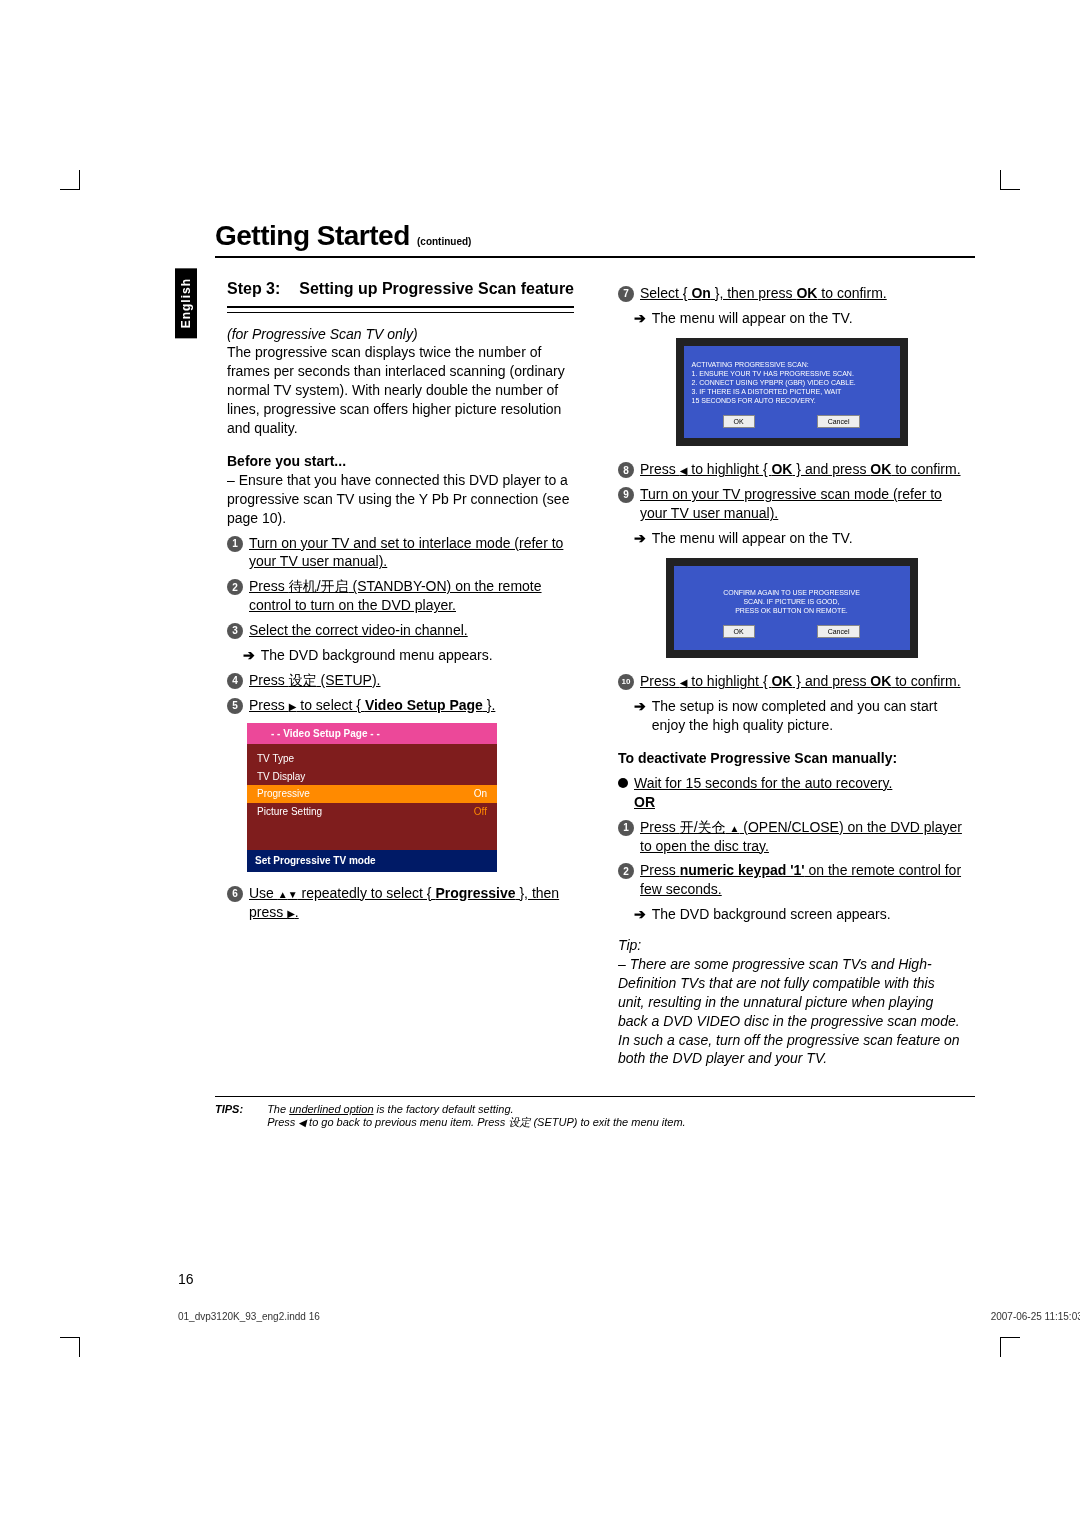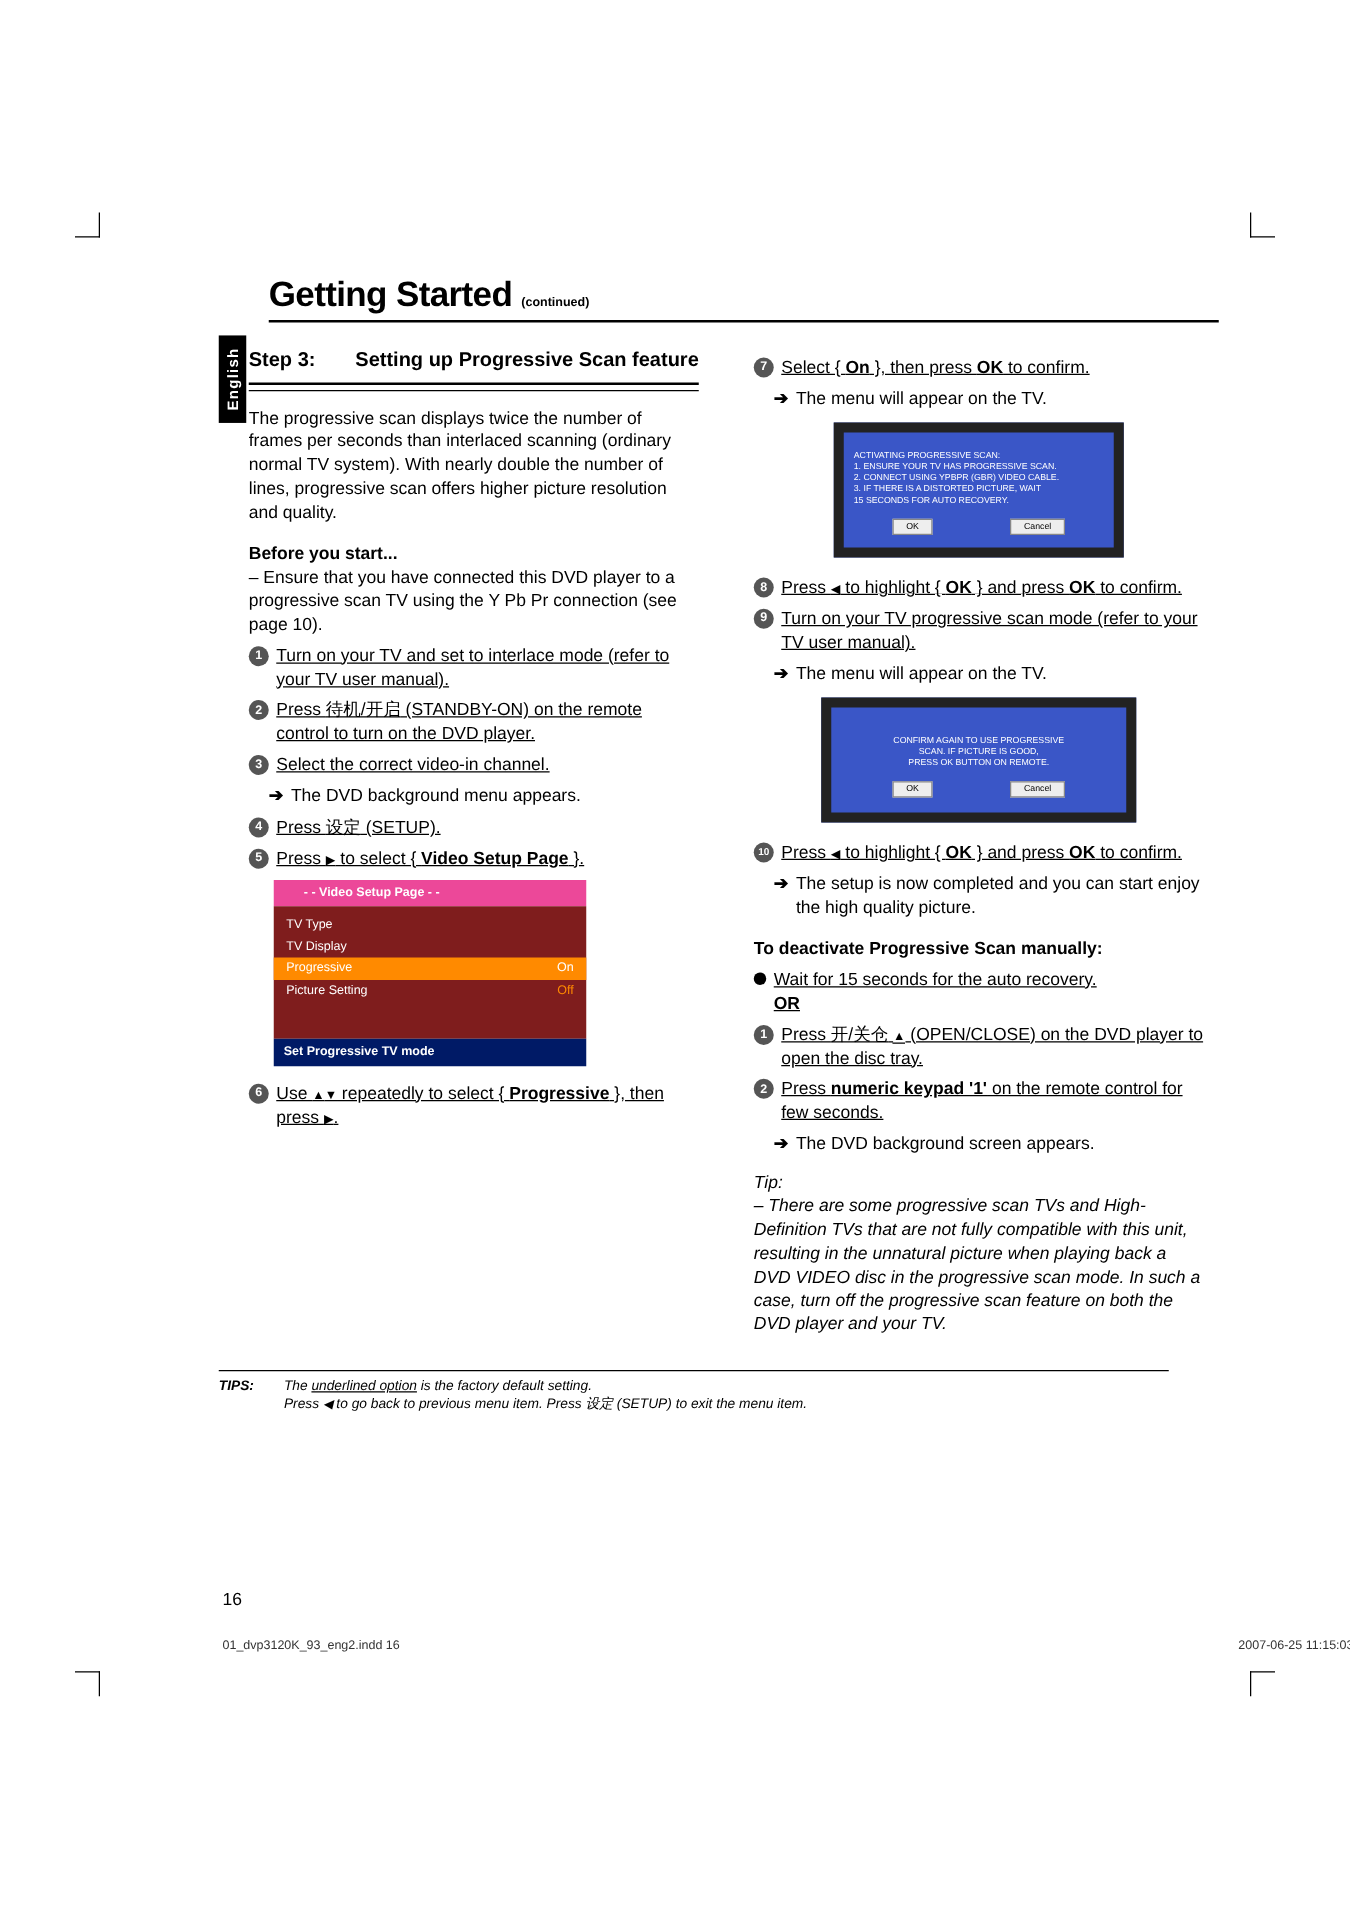--- a/index.html
+++ b/index.html
@@ -53,21 +53,21 @@
     font-weight: bold;
     writing-mode: vertical-rl;
     transform: rotate(180deg);
     padding: 10px 4px;
     letter-spacing: 1px;
   }
 
   .cols {
     display: flex;
     gap: 44px;
-    margin-left: 24px;
+    margin-left: 52px;
   }
   .col { width: 360px; font-size: 14px; line-height: 1.35; }
 
   .step-head {
     display:flex;
     gap:8px;
     font-weight:bold;
     font-size:16px;
     border-bottom:2px solid #000;
     padding-bottom:6px;
@@ -141,20 +141,21 @@
     color:#000;
     font-size:7px;
     padding:1px 10px;
     border:1px solid #888;
   }
   .dialog-frame.small { font-size:7px; text-align:center; padding:22px 18px 12px 18px; }
 
   
   .tips {
     margin-top:28px;
+    margin-left:40px;
     width:760px;
     border-top:1px solid #000;
     padding-top:6px;
     font-size:11px;
     font-style: italic;
     display:flex;
     gap:24px;
   }
   .tips .label { font-weight:bold; }
   .tips .txt .u { text-decoration: underline; font-style: italic; }
@@ -197,20 +198,21 @@
 
   <div class="cols">
 
     <div class="col">
       <div class="step-head">
         <div class="stepnum">Step 3:</div>
         <div class="steptitle">Setting up Progressive Scan feature</div>
       </div>
       <div class="step-rule2"></div>
 
+      <div class="italic">(<span>for Progressive Scan TV only)</span></div>
       <div>The progressive scan displays twice the number of frames per seconds than interlaced scanning (ordinary normal TV system). With nearly double the number of lines, progressive scan offers higher picture resolution and quality.</div>
 
       <div style="margin-top:14px;" class="bold">Before you start...</div>
       <div>– Ensure that you have connected this DVD player to a progressive scan TV using the Y Pb Pr connection (see page 10).</div>
 
       <div class="li">
         <div class="num">1</div>
         <div class="body">Turn on your TV and set to interlace mode (refer to your TV user manual).</div>
       </div>
 

